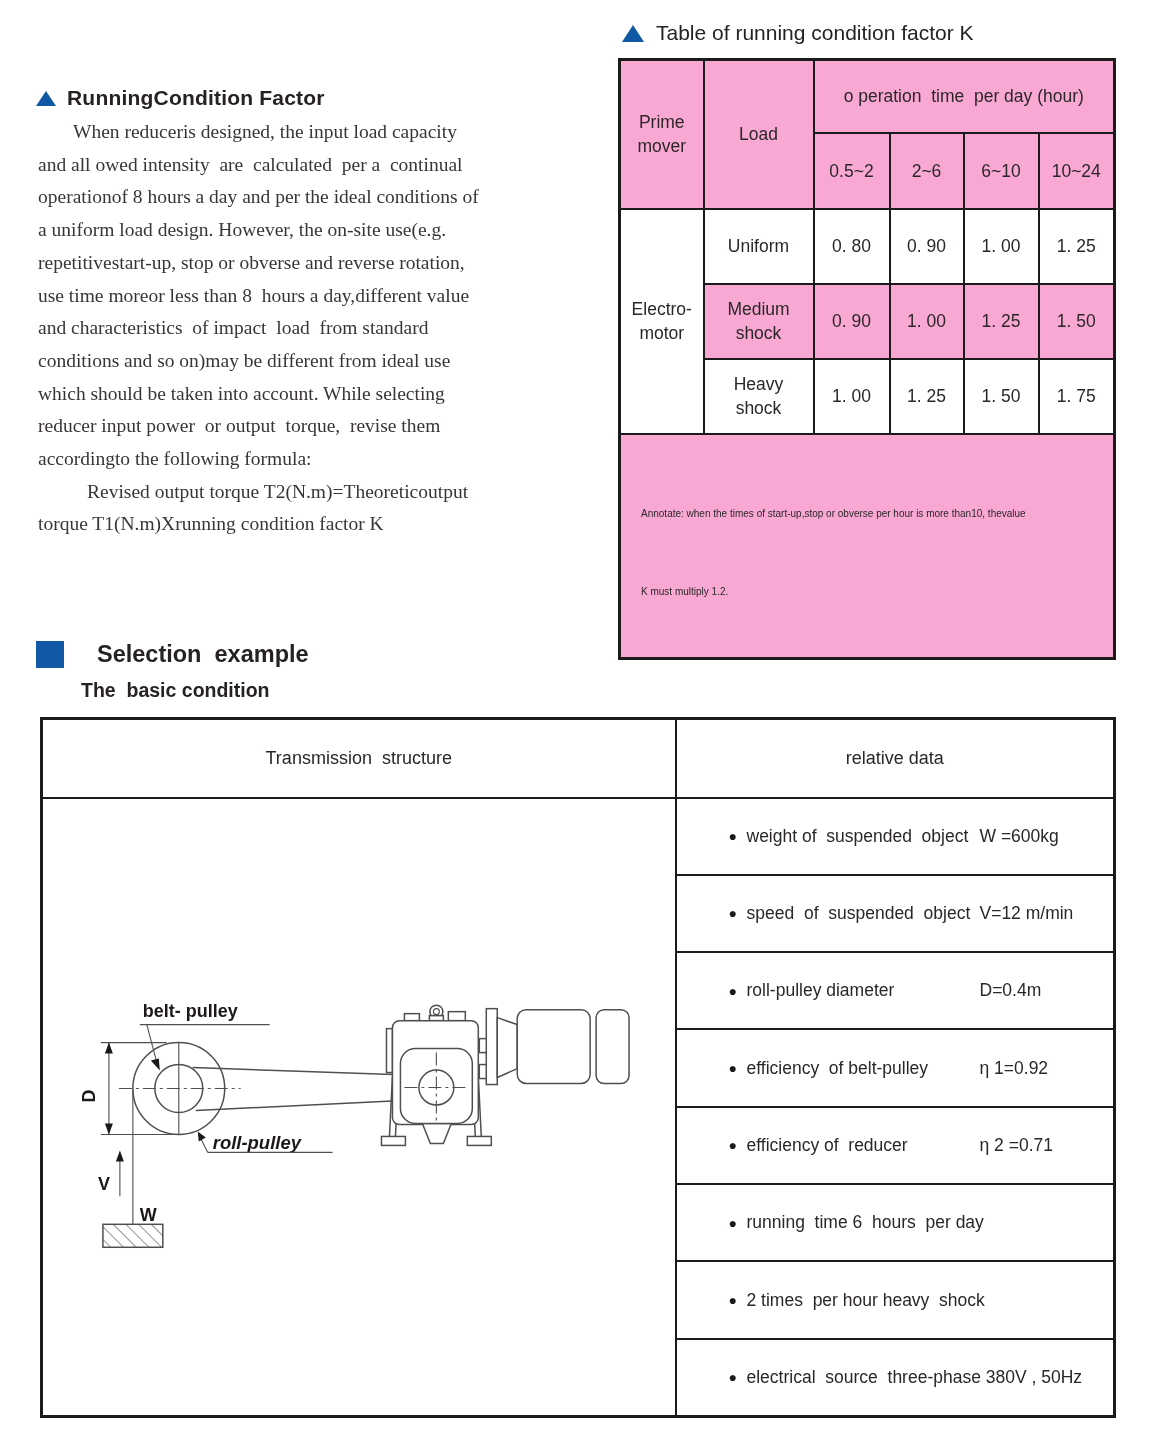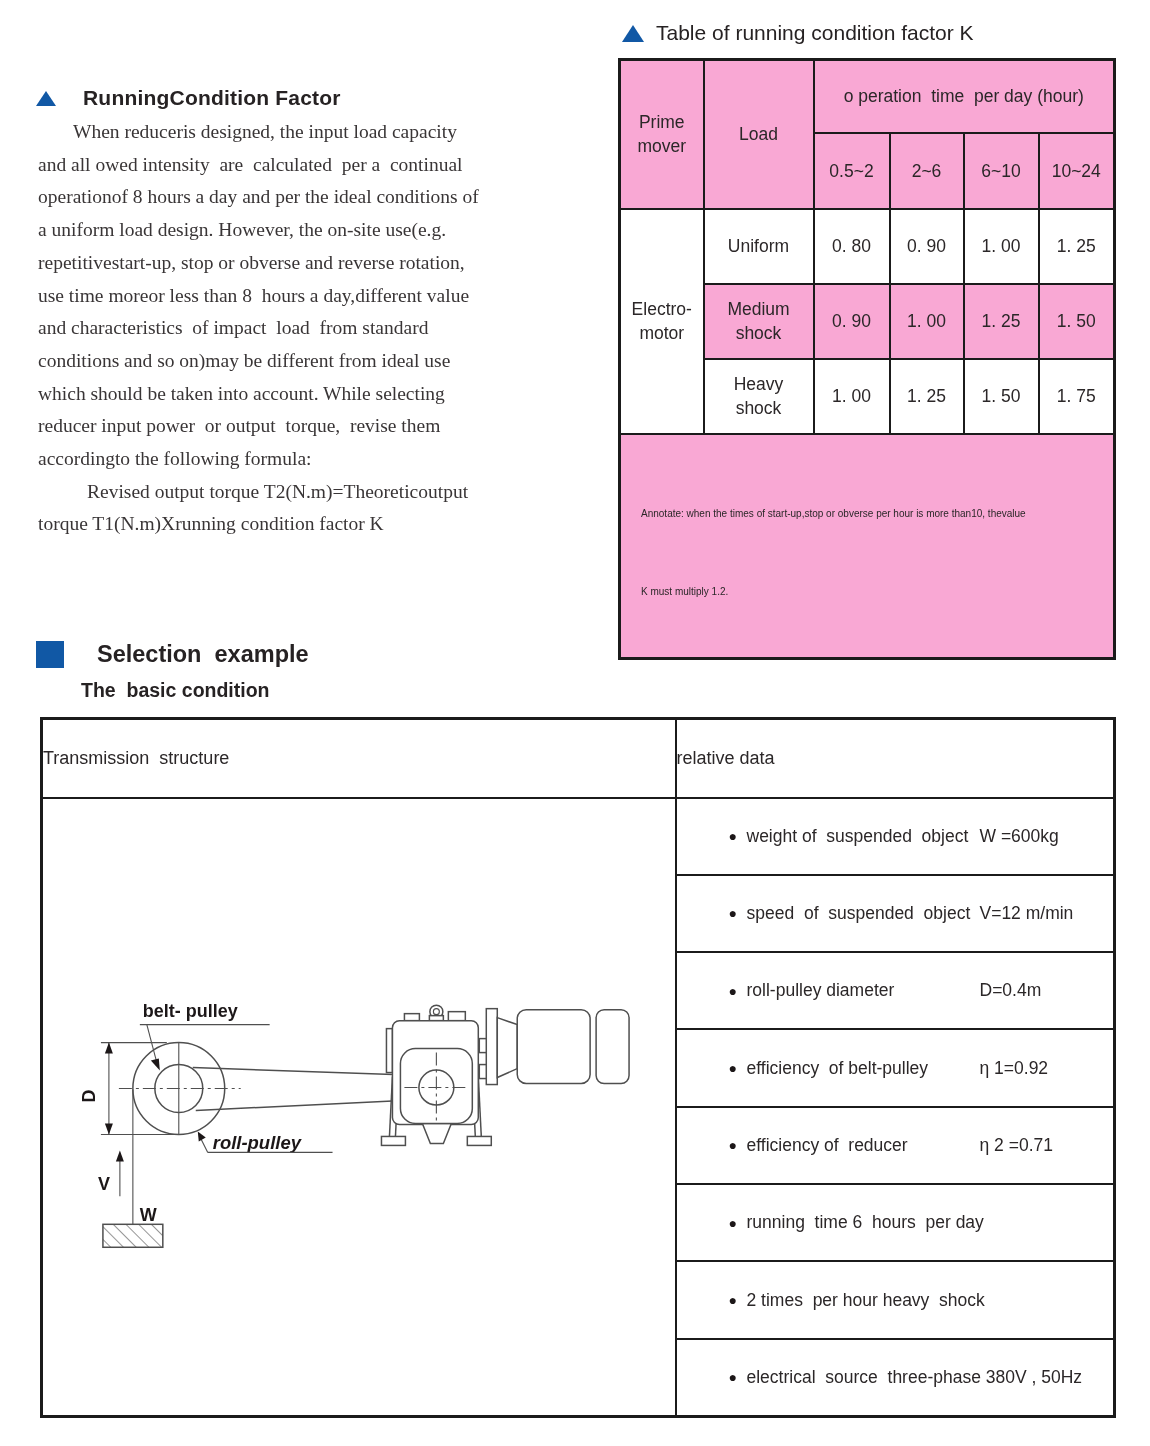--- a/index.html
+++ b/index.html
@@ -1,20 +1,20 @@
 <!DOCTYPE html>
 <html><head>
 <meta charset="utf-8">
 <style>
   * { margin:0; padding:0; box-sizing:border-box; }
   body { font-family:"Liberation Sans", sans-serif; background:#ffffff; }
   .page { position:relative; width:1150px; height:1446px; background:#ffffff; overflow:hidden; color:#2e2a2b; }
 
   
-  .sec-head { position:absolute; left:36px; top:86px; display:flex; align-items:center; gap:27px; }
+  .sec-head { position:absolute; left:36px; top:86px; display:flex; align-items:center; gap:11px; }
   .tri { display:inline-block; width:0; height:0; border-left:11px solid transparent; border-right:11px solid transparent; border-bottom:17px solid #1158a5; }
   .tri.small { border-left-width:10px; border-right-width:10px; border-bottom-width:15px; }
   .sec-head-text { font-weight:bold; font-size:21px; letter-spacing:0.2px; color:#262223; white-space:pre-wrap; }
 
   
   .intro { position:absolute; left:38px; top:116px; width:520px; font-size:19.5px; line-height:32.7px; color:#393536;font-family:Liberation Serif, serif; }
   .intro .line { white-space:pre-wrap; }
   .indent1 { padding-left:35px; }
   .indent2 { padding-left:49px; }
 
@@ -35,21 +35,21 @@
   
   .sel-head { position:absolute; left:36px; top:641px; display:flex; align-items:center; gap:33px; }
   .sq { display:inline-block; width:28px; height:27px; background:#1158a5; }
   .sel-head-text { font-weight:bold; font-size:23.5px; color:#262223; white-space:pre-wrap; }
   .sel-sub { position:absolute; left:81px; top:679px; font-weight:bold; font-size:19.5px; color:#262223; white-space:pre-wrap; }
 
   
   .btable { position:absolute; left:40px; top:717px; width:1073px; border-collapse:collapse; table-layout:fixed; border:3px solid #1b1b1b; }
   .btable th, .btable td { border:2px solid #1b1b1b; vertical-align:middle; }
   tr.bh { height:79px; }
-  tr.bh th { font-weight:normal; font-size:18px; text-align:left; color:#2b2728; white-space:pre-wrap; }
+  tr.bh th { font-weight:normal; font-size:18px; text-align:center; color:#2b2728; white-space:pre-wrap; }
   tr.brow { height:77px; }
   .datarow { position:relative; display:flex; align-items:center; padding-left:52px; font-size:17.5px; color:#2b2728; white-space:pre-wrap; }
   .bullet { width:18px; font-size:14px; color:#1c1718; }
   .lbl { white-space:pre-wrap; }
   .val { position:absolute; left:303px; white-space:pre-wrap; }
   .diagcell { padding:0; vertical-align:middle; }
 
   
   svg text { font-family:"Liberation Sans", sans-serif; }
   .dlabel { font-weight:bold; font-size:18px; fill:#1c1718; }

